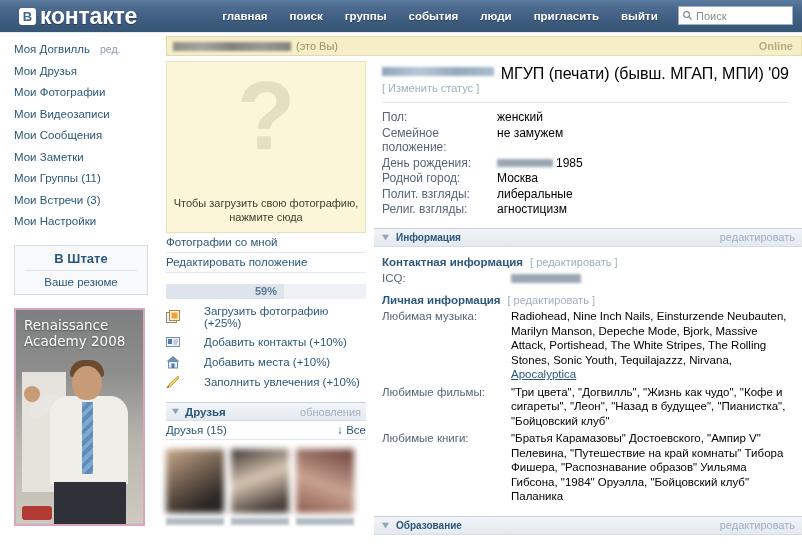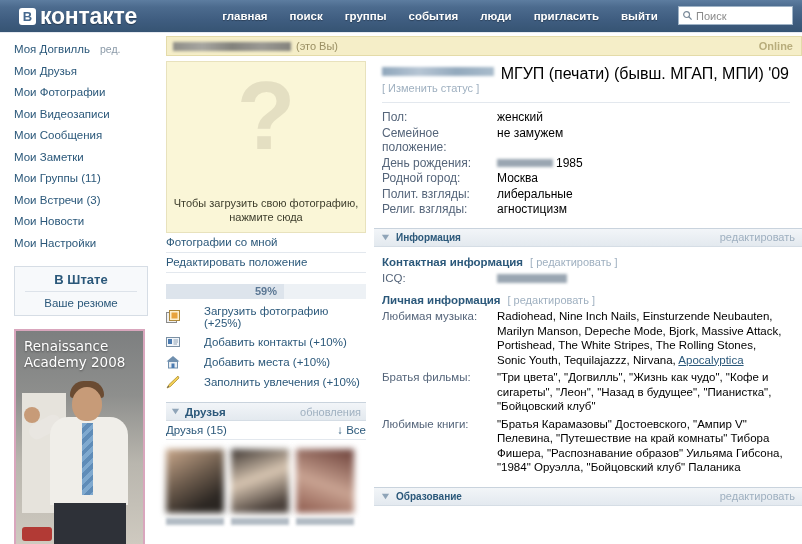--- a/index.html
+++ b/index.html
@@ -220,21 +220,21 @@
     display: flex; align-items: center; padding: 0 7px; gap: 6px;
   }
   .sect-head .arr { width: 9px; height: 9px; }
   .sect-title { font-weight: bold; font-size: 10px; color: #2b587a; }
   .sect-edit { margin-left: auto; color: #9fb0c0; font-size: 11px; cursor: pointer; }
 
   .sub-head { margin-top: 9px; display: flex; align-items: baseline; gap: 7px; }
   .sub-title { font-weight: bold; font-size: 11.5px; color: #2b587a; }
   .sub-edit { color: #9fb0c0; font-size: 11px; cursor: pointer; }
   .icq-blur { display: inline-block; width: 70px; height: 9px; background: #9aa6b2; filter: blur(1.8px); vertical-align: middle; }
-  .lst { display: flex; font-size: 11.5px; line-height: 14.5px; margin-top: 3px; }
+  .lst { display: flex; font-size: 11.5px; line-height: 14.5px; margin-top: 3px; gap: 14px; }
   .lst .k { width: 115px; color: #55657a; flex: none; }
   .lst .v { color: #000; width: 290px; }
   .lnk { color: #2b587a; text-decoration: underline; }
   #edu-head { margin-top: 12px; }
 </style>
 </head>
 <body>
 
 <div id="topbar">
   <div id="logo-wrap">
@@ -265,21 +265,20 @@
     <div class="menu-item">
       <span>Моя Догвилль</span><span class="ed">ред.</span>
     </div>
     <div class="menu-item">Мои Друзья</div>
     <div class="menu-item">Мои Фотографии</div>
     <div class="menu-item">Мои Видеозаписи</div>
     <div class="menu-item">Мои Сообщения</div>
     <div class="menu-item">Мои Заметки</div>
     <div class="menu-item">Мои Группы (11)</div>
     <div class="menu-item">Мои Встречи (3)</div>
-    <div class="menu-item">Мои Новости</div>
     <div class="menu-item">Мои Настройки</div>
 
     <div id="staff-widget">
       <div id="staff-title">В Штате</div>
       <div id="staff-sep"></div>
       <div id="staff-link">Ваше резюме</div>
     </div>
 
     <div id="ad-banner">
       <div id="ad-wall"></div>
@@ -442,21 +441,21 @@
       <div class="sub-head">
         <span class="sub-title">Личная информация</span>
         <span class="sub-edit">[ редактировать ]</span>
       </div>
 
       <div class="lst">
         <div class="k">Любимая музыка:</div>
         <div class="v"><span>Radiohead, Nine Inch Nails, Einsturzende Neubauten, Marilyn Manson, Depeche Mode, Bjork, Massive Attack, Portishead, The White Stripes, The Rolling Stones, Sonic Youth, Tequilajazzz, Nirvana, </span><span class="lnk">Apocalyptica</span></div>
       </div>
       <div class="lst">
-        <div class="k">Братья фильмы:</div>
+        <div class="k">Любимые фильмы:</div>
         <div class="v">"Три цвета", "Догвилль", "Жизнь как чудо", "Кофе и сигареты", "Леон", "Назад в будущее", "Пианистка", "Бойцовский клуб"</div>
       </div>
       <div class="lst">
         <div class="k">Любимые книги:</div>
         <div class="v">"Братья Карамазовы" Достоевского, "Ампир V" Пелевина, "Путешествие на край комнаты" Тибора Фишера, "Распознавание образов" Уильяма Гибсона, "1984" Оруэлла, "Бойцовский клуб" Паланика</div>
       </div>
     </div>
 
     <div class="sect-head" id="edu-head">
       <svg class="arr" viewBox="0 0 10 10">

